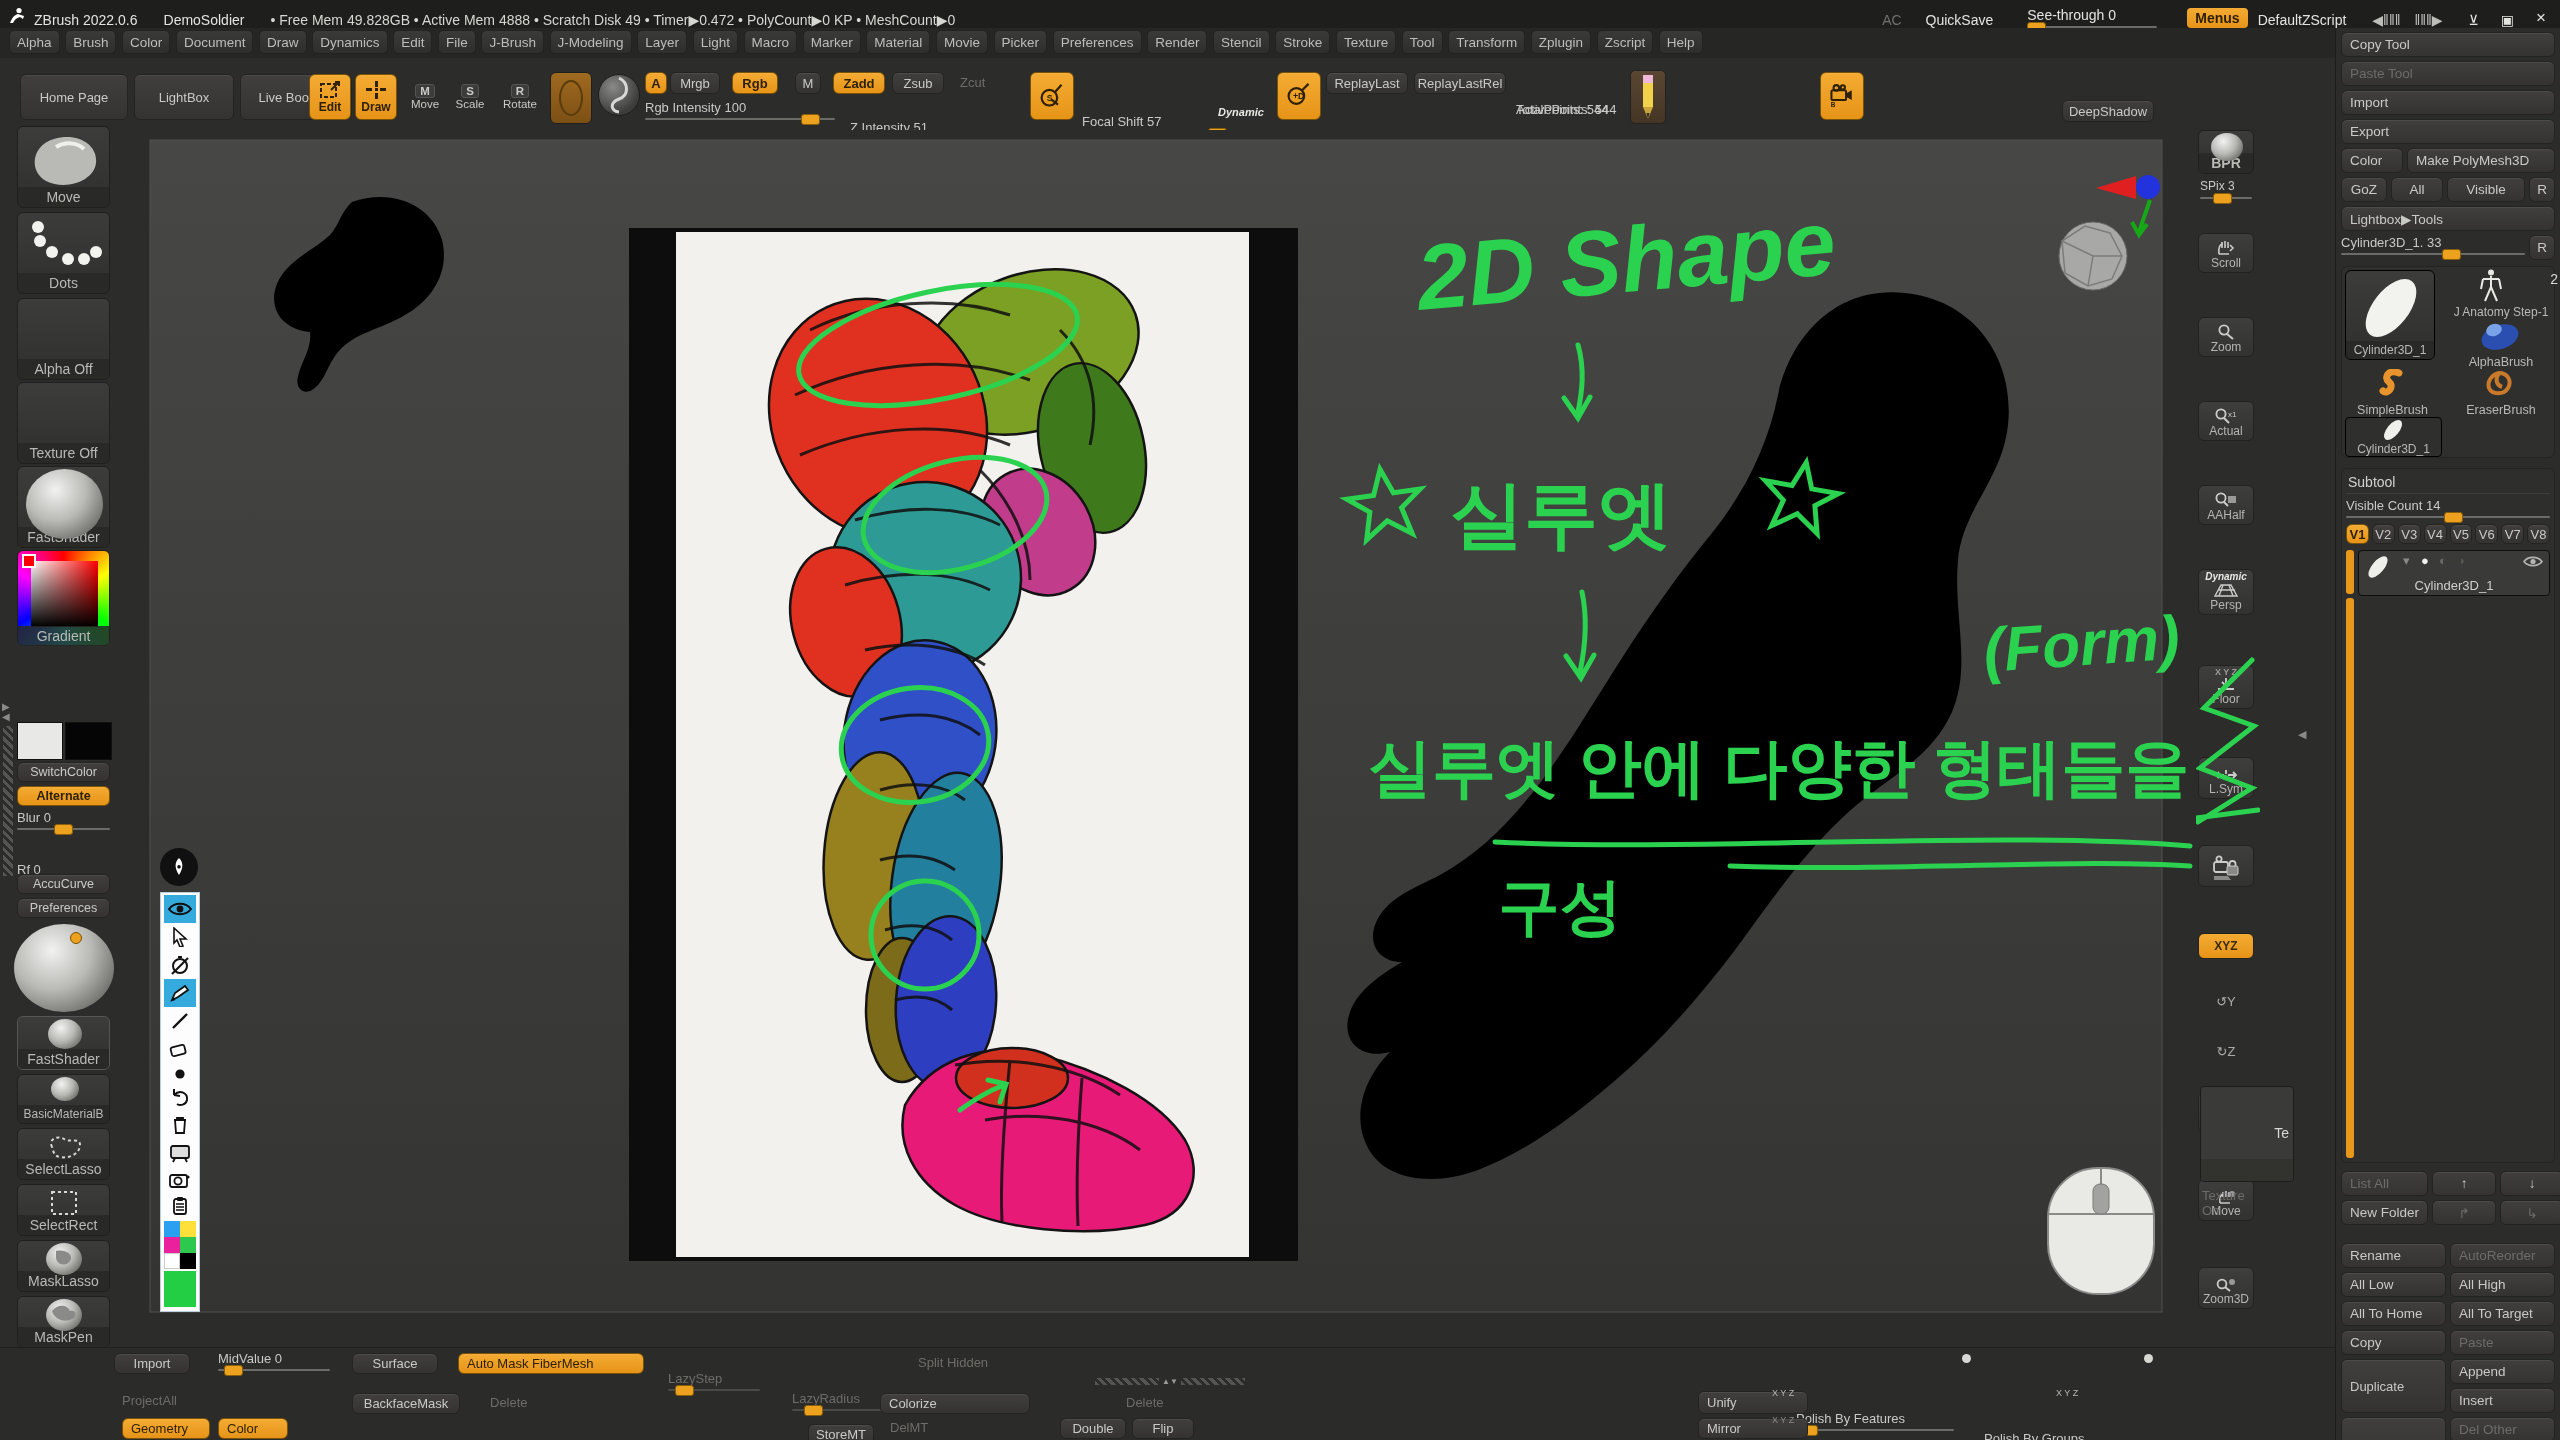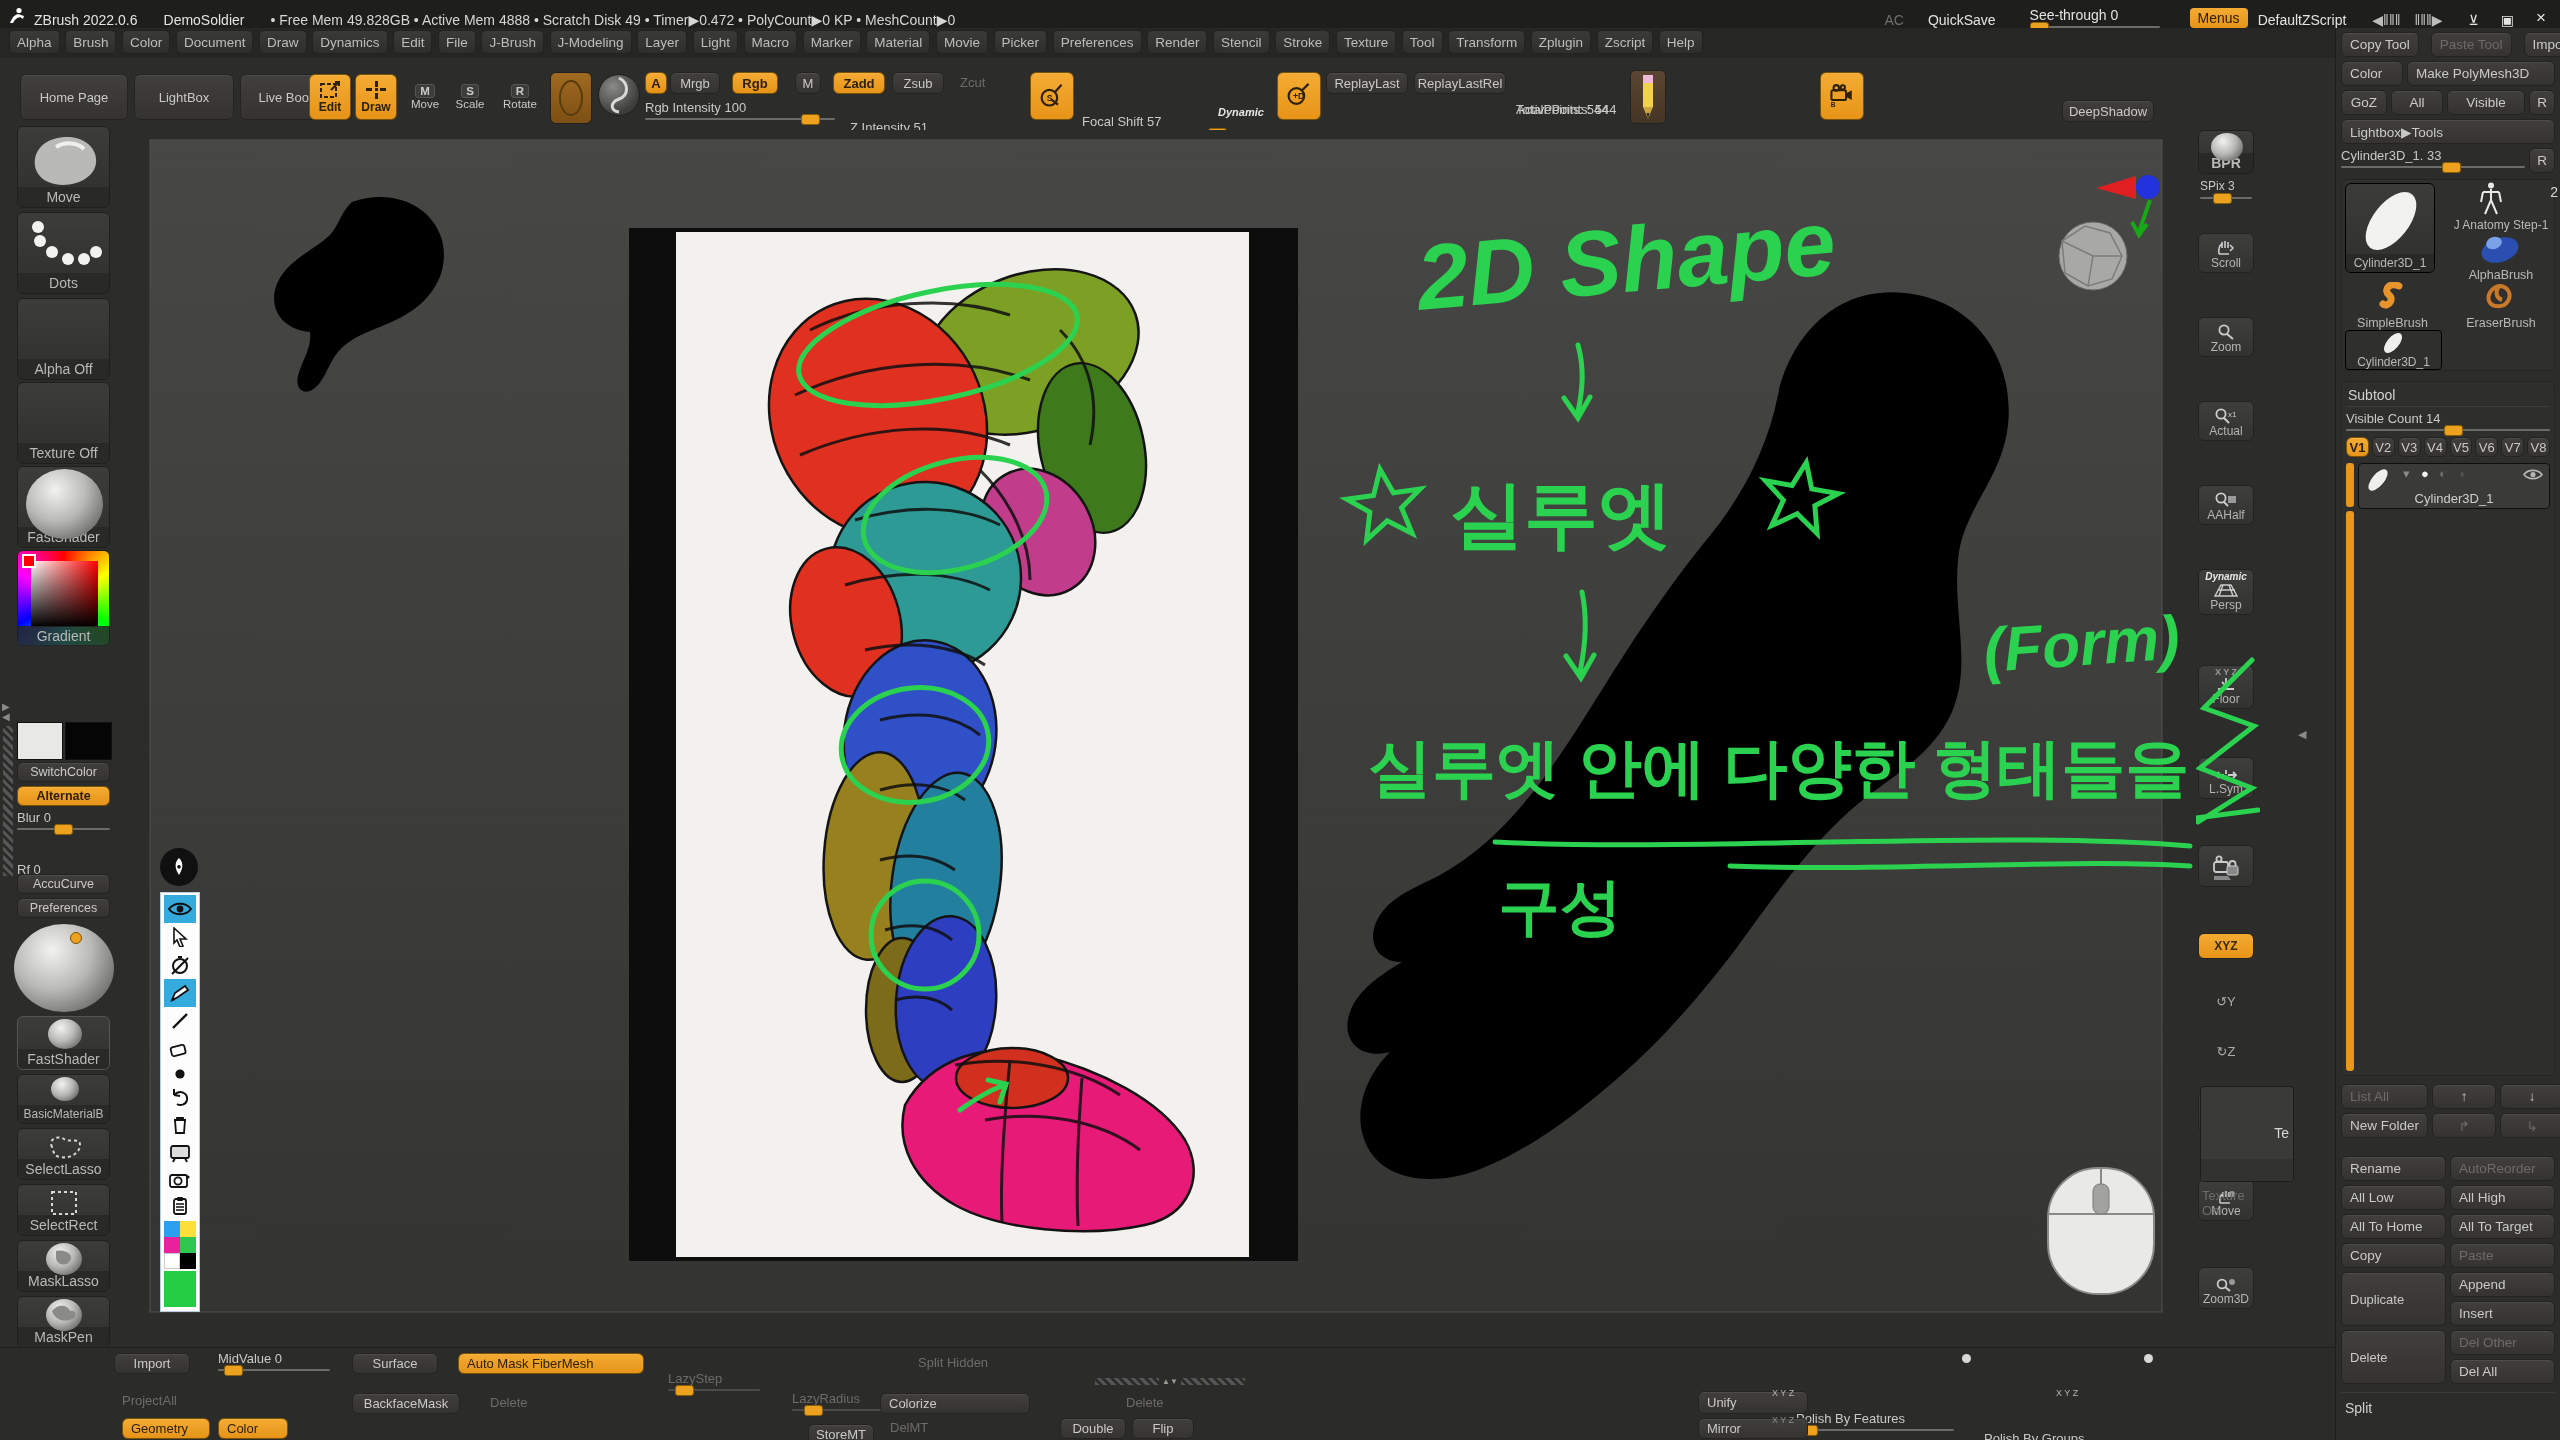--- a/index.html
+++ b/index.html
@@ -58,21 +58,21 @@
     <span style="color:#d6d6d2;">• Free Mem 49.828GB • Active Mem 4888 • Scratch Disk 49 • Timer▶0.472 • PolyCount▶0 KP • MeshCount▶0</span>
     <span style="flex:1"></span>
     <span style="color:#6f6f6c;margin-right:24px;">AC</span>
     <span style="margin-right:34px;">QuickSave</span>
     <span class="tslider" style="width:130px;margin-right:30px;">
       <span class="lbl">See-through 0</span>
       <span class="track" style="display:block;">
           <span class="knob" style="left:0;"></span>
         </span>
     </span>
-    <span style="background:linear-gradient(#f4ab33,#e69418);color:#2e2002;border-radius:4px;padding:2px 8px;margin-right:10px;font-weight:normal;">Menus</span>
+    <span style="background:linear-gradient(#f4ab33,#e69418);color:#2e2002;border-radius:4px;padding:2px 8px;margin-right:10px;font-weight:bold;">Menus</span>
     <span style="margin-right:26px;">DefaultZScript</span>
     <span style="margin-right:14px;color:#bdbdba;">◀ǁǁǁ</span>
     <span style="margin-right:26px;color:#bdbdba;">ǁǁǁ▶</span>
     <span style="margin-right:22px;">⊻</span>
     <span style="margin-right:22px;">▣</span>
     <span style="margin-right:14px;font-size:17px;">×</span>
   </div>
 
   <div class="abs" style="left:0;top:28px;width:2560px;height:30px;background:#262624;padding-left:8px;box-sizing:border-box;">
     <span class="menu-item">Alpha</span>
@@ -698,21 +698,21 @@
 
     <div class="abs" style="left:4px;top:956px;width:92px;height:94px;background:#3a3a38;border:1px solid #1c1c1a;border-radius:4px;">
       <span class="abs" style="right:4px;top:38px;color:#d8d8d4;font-size:14px;">Te</span>
       <div class="abs" style="left:0;bottom:0;width:100%;height:22px;background:#32322f;border-radius:0 0 4px 4px;"></div>
     </div>
     <div class="abs lblghost" style="left:6px;top:1058px;font-size:13px;"><span>Texture On</span></div>
     <div class="abs" style="left:102px;top:598px;color:#8a8a86;font-size:11px;"><span>◀</span></div>
   </div>
 
   <div class="abs" style="left:2335px;top:28px;width:225px;height:1412px;background:#2c2c2a;border-left:1px solid #1d1d1b;box-sizing:border-box;padding:4px 5px;">
-    <div style="display:grid;grid-template-columns:1fr 1fr 1fr 1fr;gap:12px;">
+    <div style="display:grid;grid-template-columns:1fr;gap:4px;">
       <div class="btn rp-btn left">
           <span>Copy Tool</span>
         </div>
       <div class="btn rp-btn left ghost">
           <span>Paste Tool</span>
         </div>
       <div class="btn rp-btn left">
           <span>Import</span>
         </div>
       <div class="btn rp-btn left">

